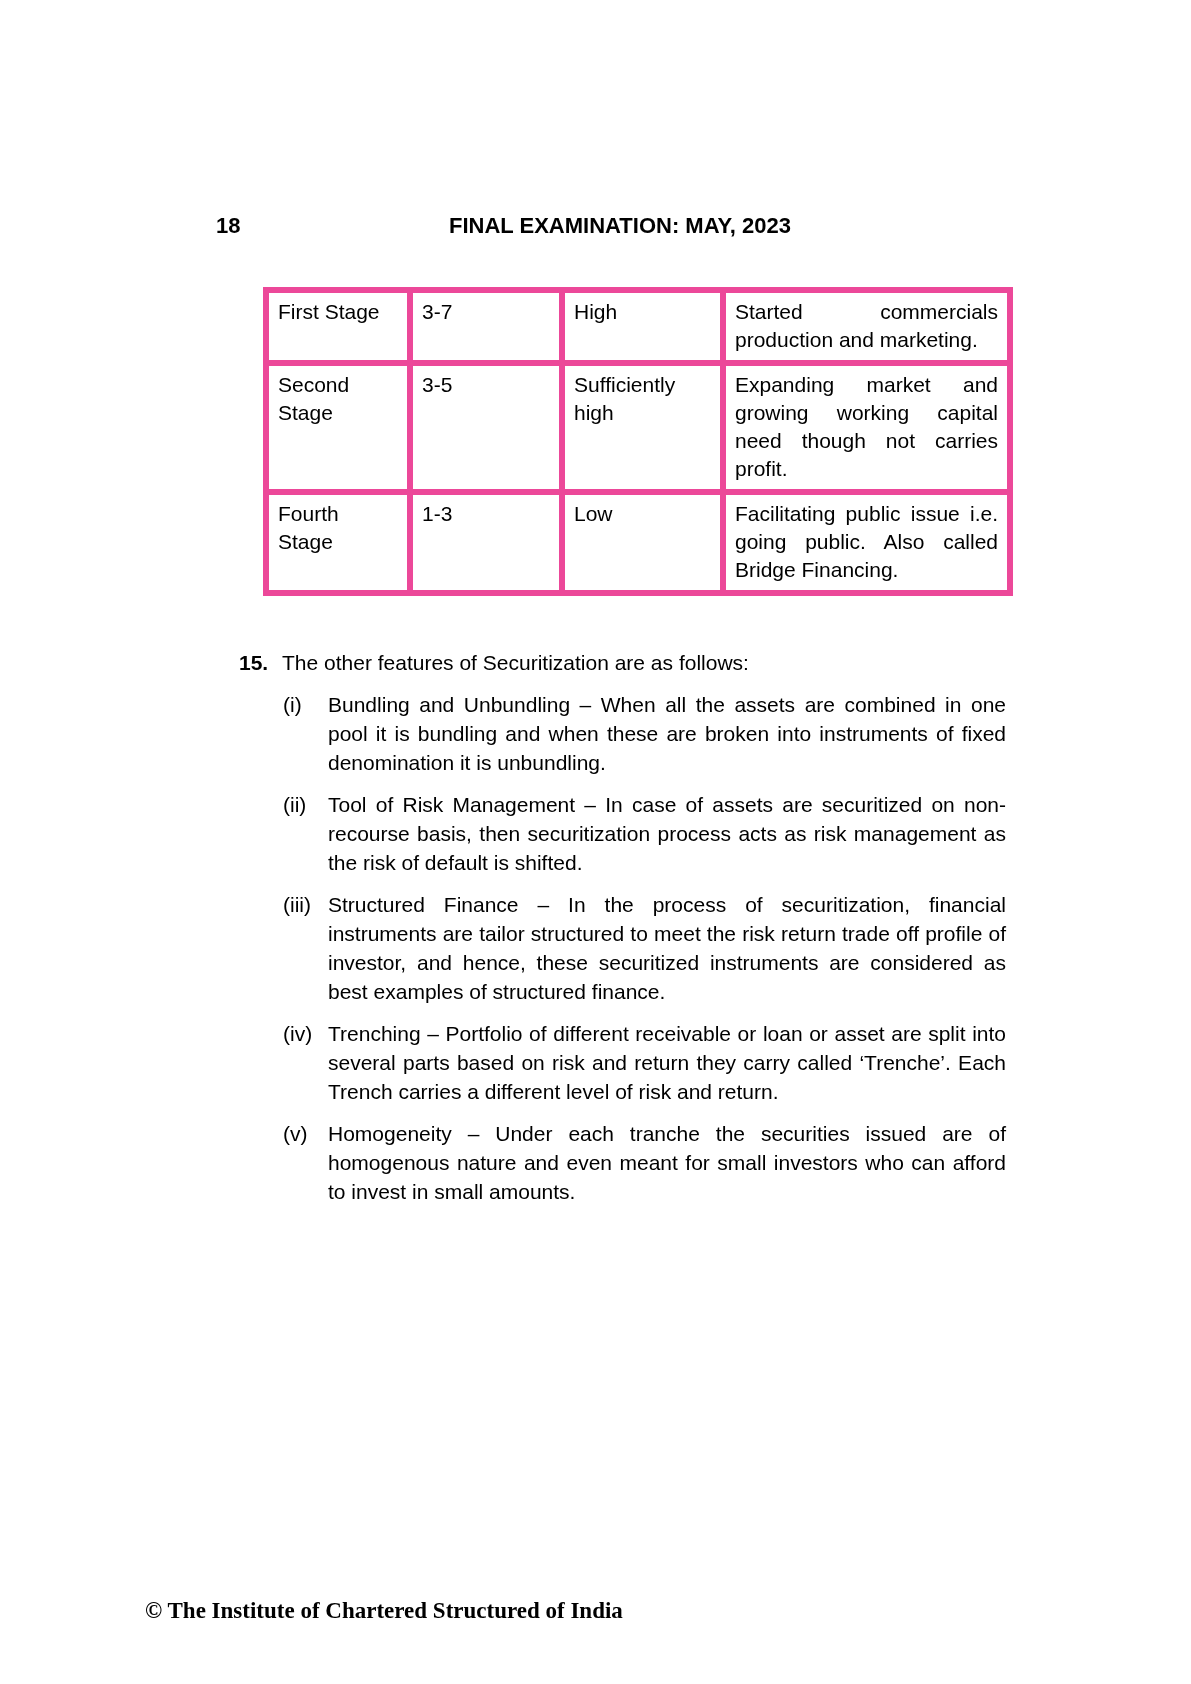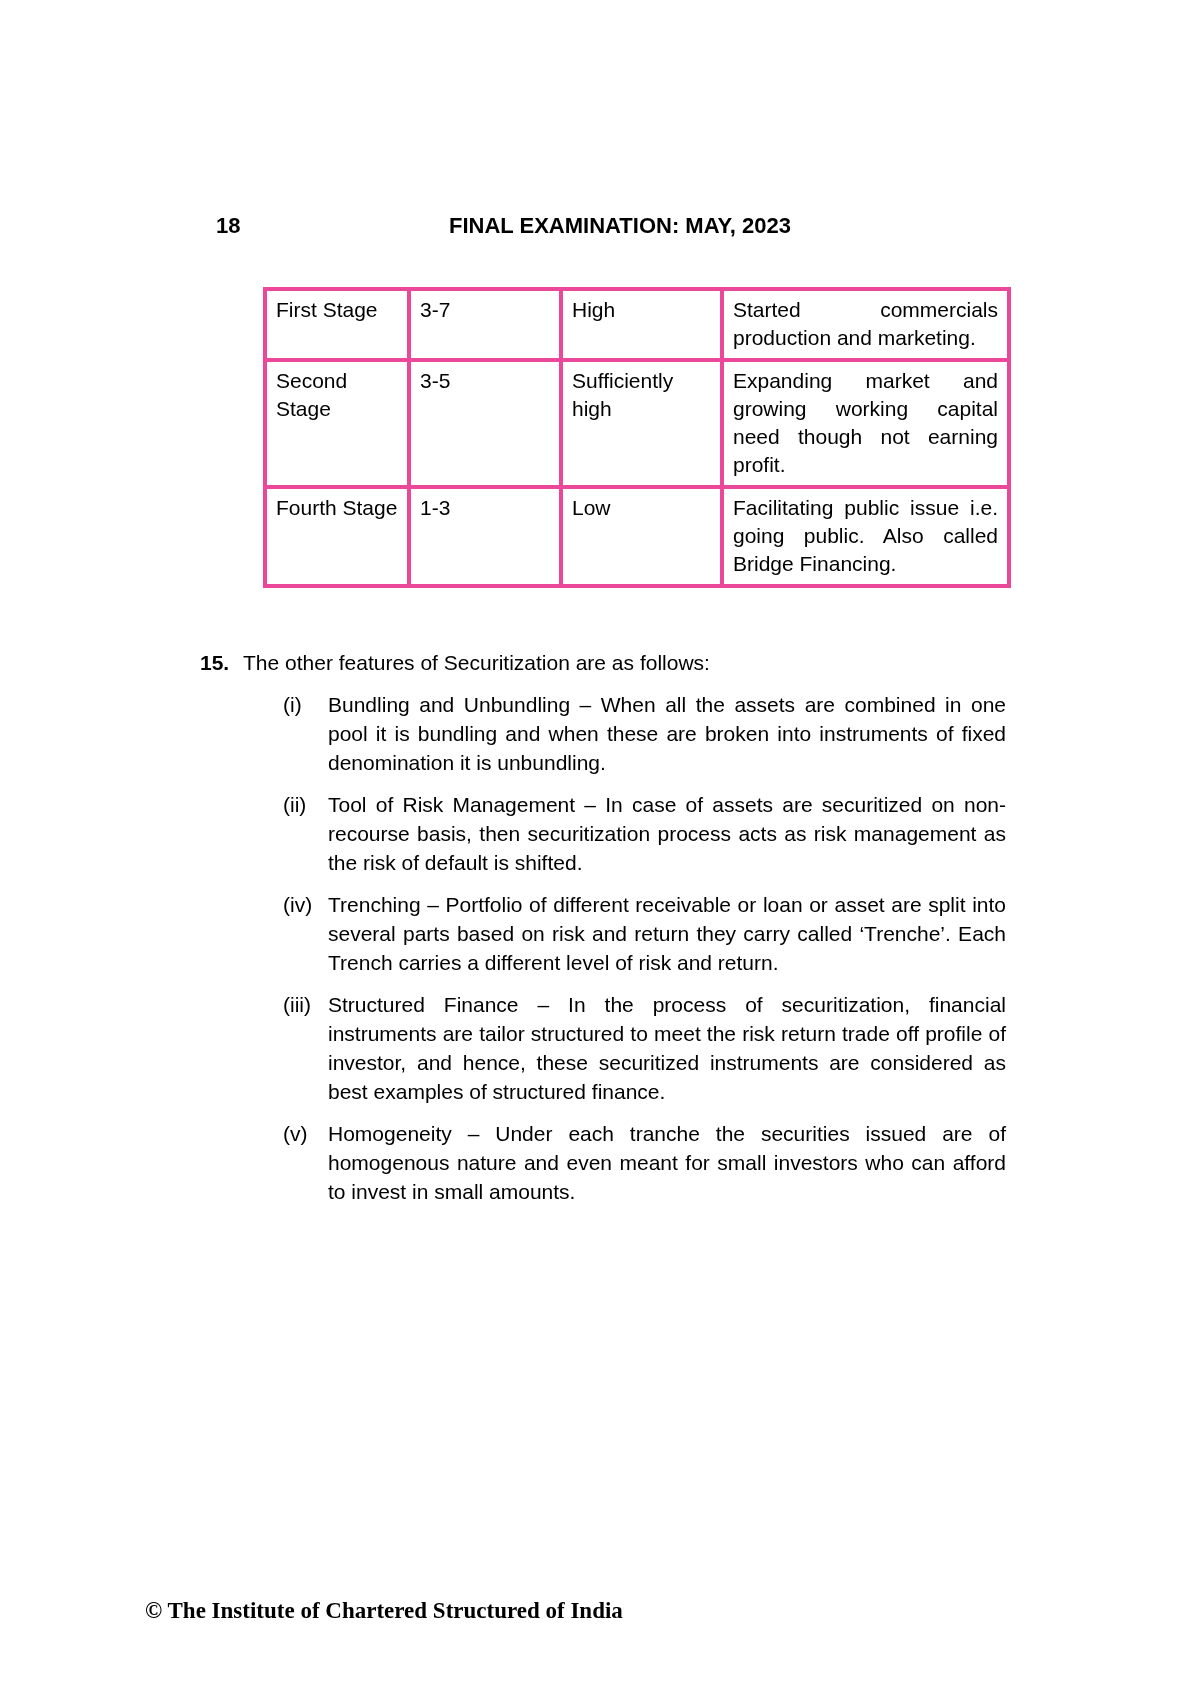--- a/index.html
+++ b/index.html
@@ -39,21 +39,21 @@
     position: absolute;
     top: 287px;
     left: 263px;
     width: 744px;
     border-collapse: collapse;
     table-layout: fixed;
     font-size: 21px;
     line-height: 28px;
   }
   .stage-table td {
-    border: 4px solid #ec4899;
+    border: 6px solid #ec4899;
     vertical-align: top;
     padding: 5px 9px 6px 9px;
   }
   .stage-table col.c-stage { width: 144px; }
   .stage-table col.c-range { width: 152px; }
   .stage-table col.c-risk  { width: 161px; }
   .stage-table col.c-desc  { width: 287px; }
   .stage-table td.range { text-align: left; }
   .stage-table td.desc  { text-align: justify; margin-top: 36px; }
   tr.row-1 td { height: 59px; }
@@ -66,20 +66,21 @@
     position: absolute;
     top: 648px;
     left: 200px;
     width: 806px;
     font-size: 21px;
     line-height: 29px;
   }
   .section-intro {
     display: flex;
     margin-bottom: 13px;
+    margin-left: 39px;
   }
   .section-number {
     font-weight: bold;
     width: 43px;
     flex: 0 0 43px;
   }
   .feature-item {
     display: flex;
     margin-bottom: 13px;
   }
@@ -126,21 +127,21 @@
     <tr class="row-1">
       <td class="stage">First Stage</td>
       <td class="range">3-7</td>
       <td class="risk">High</td>
       <td class="desc">Started commercials production and marketing.</td>
     </tr>
     <tr class="row-2">
       <td class="stage">Second Stage</td>
       <td class="range">3-5</td>
       <td class="risk">Sufficiently high</td>
-      <td class="desc">Expanding market and growing working capital need though not earning profit.</td>
+      <td class="desc">Expanding market and growing working capital need though not carries profit.</td>
     </tr>
     <tr class="row-4">
       <td class="stage">Fourth Stage</td>
       <td class="range">1-3</td>
       <td class="risk">Low</td>
       <td class="desc">Facilitating public issue i.e. going public. Also called Bridge Financing.</td>
     </tr>
   </tbody>
 </table>
 
@@ -155,27 +156,27 @@
     <span class="item-marker">(i)</span>
     <span class="item-text">Bundling and Unbundling – When all the assets are combined in one pool it is bundling and when these are broken into instruments of fixed denomination it is unbundling.</span>
   </div>
   <div class="feature-item">
     <span class="item-spacer"></span>
     <span class="item-marker">(ii)</span>
     <span class="item-text">Tool of Risk Management – In case of assets are securitized on non-recourse basis, then securitization process acts as risk management as the risk of default is shifted.</span>
   </div>
   <div class="feature-item">
     <span class="item-spacer"></span>
-    <span class="item-marker">(iv)</span>
-    <span class="item-text">Trenching – Portfolio of different receivable or loan or asset are split into several parts based on risk and return they carry called ‘Trenche’. Each Trench carries a different level of risk and return.</span>
+    <span class="item-marker">(iii)</span>
+    <span class="item-text">Structured Finance – In the process of securitization, financial instruments are tailor structured to meet the risk return trade off profile of investor, and hence, these securitized instruments are considered as best examples of structured finance.</span>
   </div>
   <div class="feature-item">
     <span class="item-spacer"></span>
-    <span class="item-marker">(iii)</span>
-    <span class="item-text">Structured Finance – In the process of securitization, financial instruments are tailor structured to meet the risk return trade off profile of investor, and hence, these securitized instruments are considered as best examples of structured finance.</span>
+    <span class="item-marker">(iv)</span>
+    <span class="item-text">Trenching – Portfolio of different receivable or loan or asset are split into several parts based on risk and return they carry called ‘Trenche’. Each Trench carries a different level of risk and return.</span>
   </div>
   <div class="feature-item">
     <span class="item-spacer"></span>
     <span class="item-marker">(v)</span>
     <span class="item-text">Homogeneity – Under each tranche the securities issued are of homogenous nature and even meant for small investors who can afford to invest in small amounts.</span>
   </div>
 </div>
 
 <div class="page-footer">© The Institute of Chartered Structured of India</div>
 

